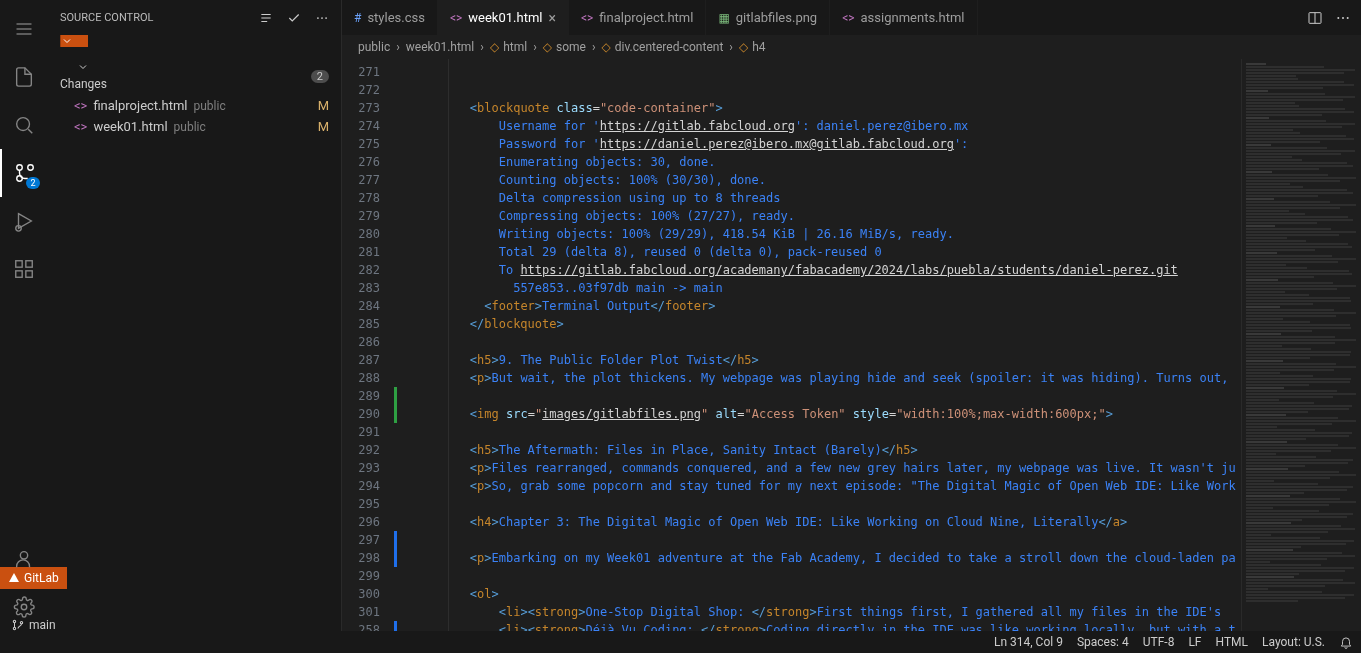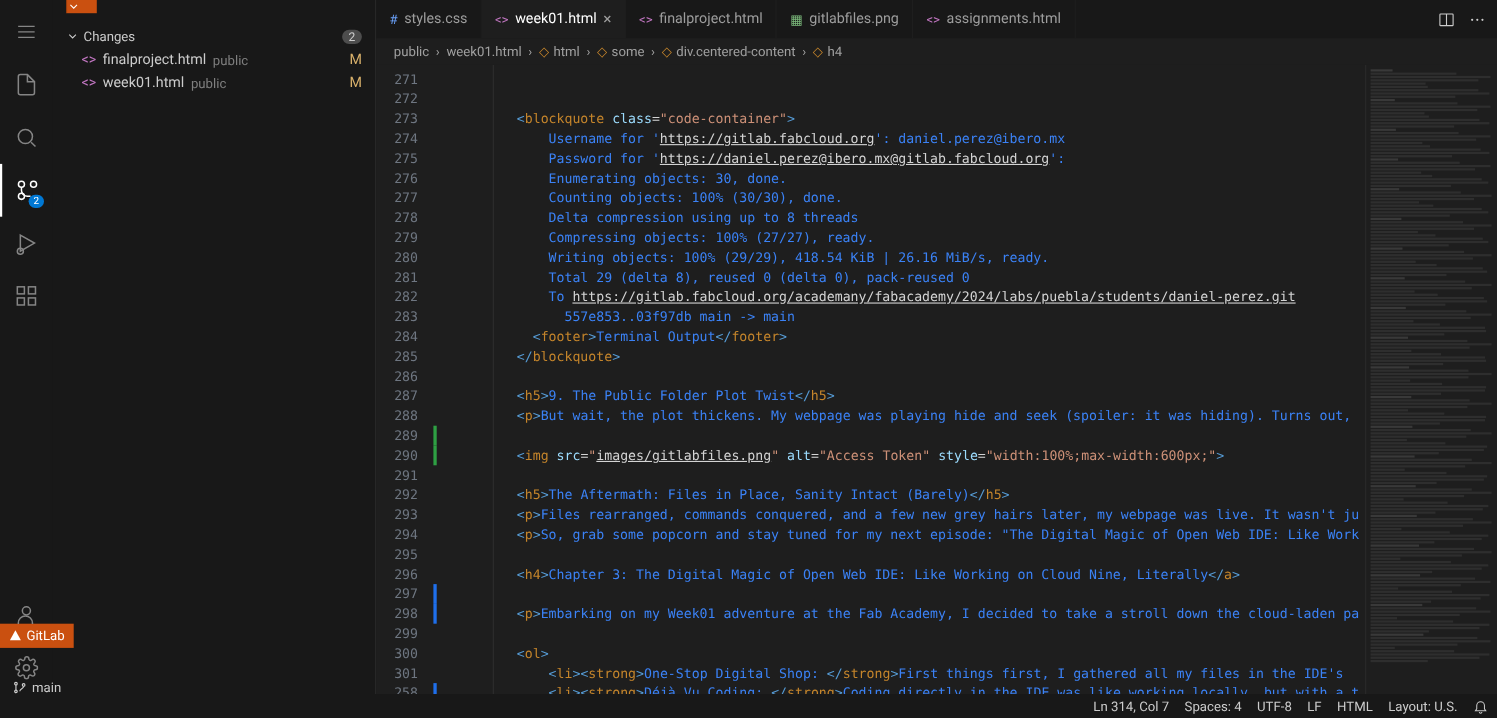--- a/index.html
+++ b/index.html
@@ -196,29 +196,53 @@
     </div>
     <div class="act-icon">
       <svg width="22" height="22" viewBox="0 0 24 24" fill="none" stroke="currentColor" stroke-width="1.5">
           <circle cx="12" cy="12" r="3"></circle>
           <path d="M19.4 15a1.65 1.65 0 0 0 .33 1.82l.06.06a2 2 0 1 1-2.83 2.83l-.06-.06a1.65 1.65 0 0 0-1.82-.33 1.65 1.65 0 0 0-1 1.51V21a2 2 0 0 1-4 0v-.09a1.65 1.65 0 0 0-1-1.51 1.65 1.65 0 0 0-1.82.33l-.06.06a2 2 0 1 1-2.83-2.83l.06-.06A1.65 1.65 0 0 0 5.1 15a1.65 1.65 0 0 0-1.51-1H3.5a2 2 0 0 1 0-4h.09A1.65 1.65 0 0 0 5.1 9a1.65 1.65 0 0 0-.33-1.82l-.06-.06A2 2 0 1 1 7.54 4.29l.06.06A1.65 1.65 0 0 0 9.42 4.7 1.65 1.65 0 0 0 10.42 3.19V3.1a2 2 0 0 1 4 0v.09c0 .66.39 1.26 1 1.51a1.65 1.65 0 0 0 1.82-.33l.06-.06a2 2 0 1 1 2.83 2.83l-.06.06A1.65 1.65 0 0 0 19.4 9c.25.61.85 1 1.51 1H21a2 2 0 0 1 0 4h-.09a1.65 1.65 0 0 0-1.51 1z"></path>
         </svg>
     </div>
   </div>
 
   <div class="sidebar">
+    <div class="sidebar-header">
+      <span>SOURCE CONTROL</span>
+      <div class="sidebar-header-actions">
+        <span>
+            <svg width="14" height="14" viewBox="0 0 24 24" fill="none" stroke="currentColor" stroke-width="1.8">
+              <line x1="4" y1="6" x2="20" y2="6"></line>
+              <line x1="4" y1="12" x2="20" y2="12"></line>
+              <line x1="4" y1="18" x2="14" y2="18"></line>
+            </svg>
+          </span>
+        <span>
+            <svg width="14" height="14" viewBox="0 0 24 24" fill="none" stroke="currentColor" stroke-width="2">
+              <polyline points="20 6 9 17 4 12"></polyline>
+            </svg>
+          </span>
+        <span>
+            <svg width="14" height="14" viewBox="0 0 24 24" fill="currentColor">
+              <circle cx="5" cy="12" r="1.5"></circle>
+              <circle cx="12" cy="12" r="1.5"></circle>
+              <circle cx="19" cy="12" r="1.5"></circle>
+            </svg>
+          </span>
+      </div>
+    </div>
     <div class="commit-btn-row">
       <button class="commit-split">
         <svg width="12" height="12" viewBox="0 0 24 24" fill="none" stroke="currentColor" stroke-width="2">
             <polyline points="6 9 12 15 18 9"></polyline>
           </svg>
       </button>
     </div>
     <div class="changes-header">
-      <span style="display:flex;align-items:center;gap:4px;">
+      <span style="display:flex;align-items:center;gap:4px;flex-direction:column;">
         <svg width="12" height="12" viewBox="0 0 24 24" fill="none" stroke="currentColor" stroke-width="2">
             <polyline points="6 9 12 15 18 9"></polyline>
           </svg>
         <span>Changes</span>
       </span>
       <span class="count-badge">2</span>
     </div>
     <div id="change-list">
         <div class="change-item">
           <span class="change-left">
@@ -634,21 +658,21 @@
     </div>
     <div class="status-item">
       <svg width="14" height="14" viewBox="0 0 24 24" fill="none" stroke="currentColor" stroke-width="1.8">
           <circle cx="12" cy="12" r="2" fill="currentColor"></circle>
           <path d="M5 12a7 7 0 0 1 2-5"></path>
           <path d="M19 12a7 7 0 0 0-2-5"></path>
         </svg>
     </div>
   </div>
   <div class="status-right">
-    <span>Ln 314, Col 7</span>
+    <span>Ln 314, Col 9</span>
     <span>Spaces: 4</span>
     <span>UTF-8</span>
     <span>LF</span>
     <span>HTML</span>
     <span>Layout: U.S.</span>
     <span>
         <svg width="14" height="14" viewBox="0 0 24 24" fill="none" stroke="currentColor" stroke-width="1.6">
           <path d="M18 16v-5a6 6 0 1 0-12 0v5l-2 3h16l-2-3z"></path>
           <path d="M10 21a2 2 0 0 0 4 0"></path>
         </svg>

